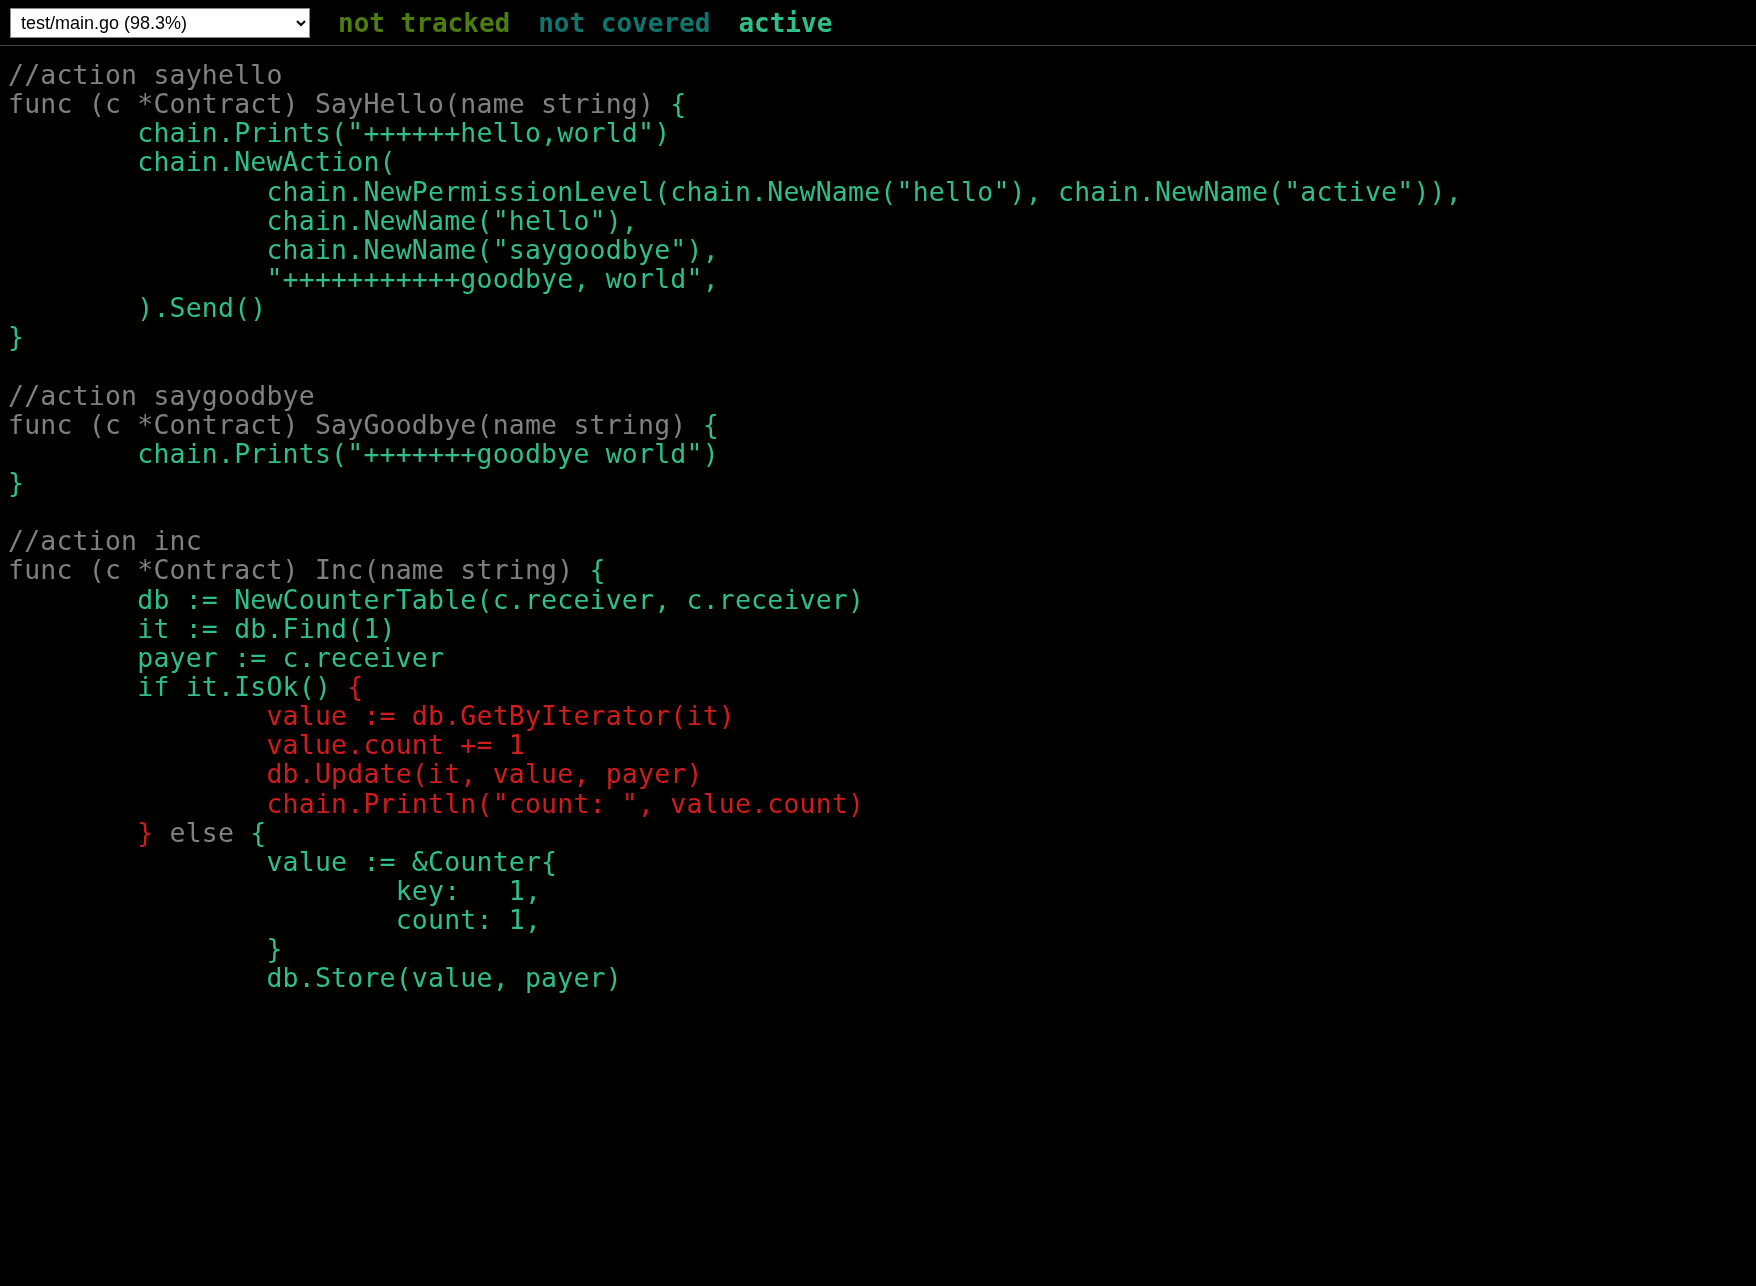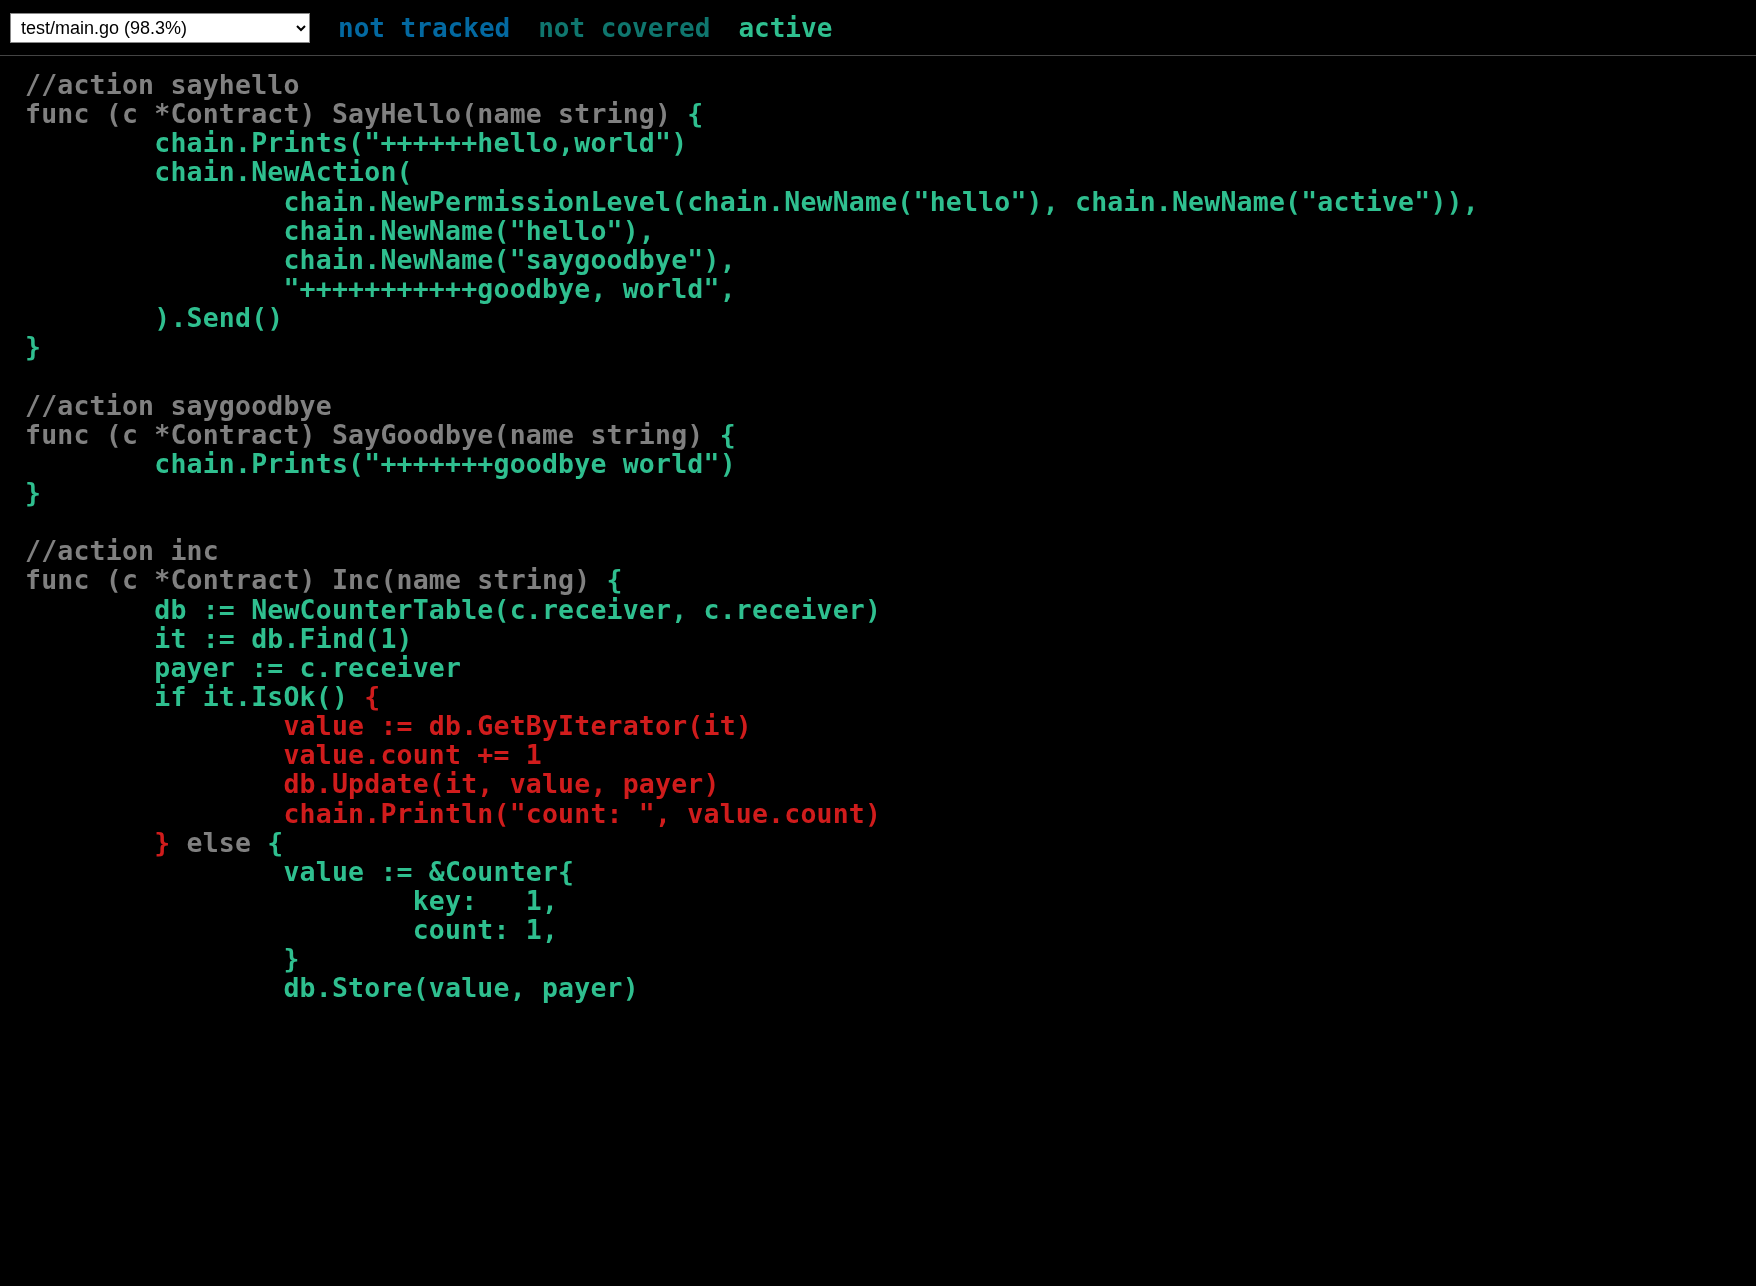--- a/index.html
+++ b/index.html
@@ -10,44 +10,44 @@
       overflow: hidden;
       width: 1756px;
       height: 1286px;
     }
     .topbar {
       display: flex;
       align-items: center;
       padding: 6px 10px;
       border-bottom: 1px solid #444;
       gap: 28px;
-      height: 56px;
+      height: 46px;
     }
     .file-select {
       background: #fff;
       color: #000;
       border: 1px solid #888;
       font-family: Arial, sans-serif;
       font-size: 18px;
       padding: 2px 6px;
       width: 300px;
       height: 30px;
     }
     .legend-item {
       font-size: 26px;
       font-weight: bold;
     }
-    .legend-nottracked { color: #0369a1; }
+    .legend-nottracked { color: #4d7c0f; }
     .legend-notcovered { color: #0f766e; }
     .legend-covered { color: #2fbf8f; }
     .code {
-      padding: 14px 25px;
+      padding: 14px 8px;
       font-size: 26.5px;
       line-height: 1.1;
-      font-weight: bold;
+      font-weight: normal;
       white-space: pre;
       letter-spacing: 0.2px;
     }
     .nottracked { color: #808080; }
     .notcovered { color: #d01c1c; }
     .covered { color: #2fbf8f; }
   </style>
 </head>
 <body>
 

